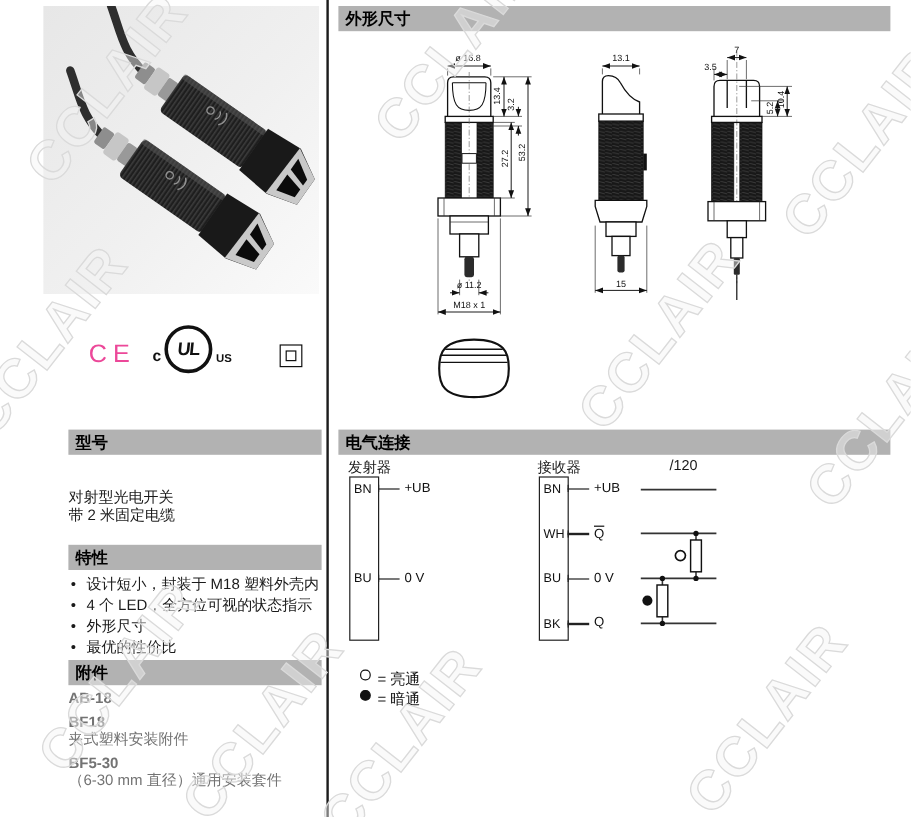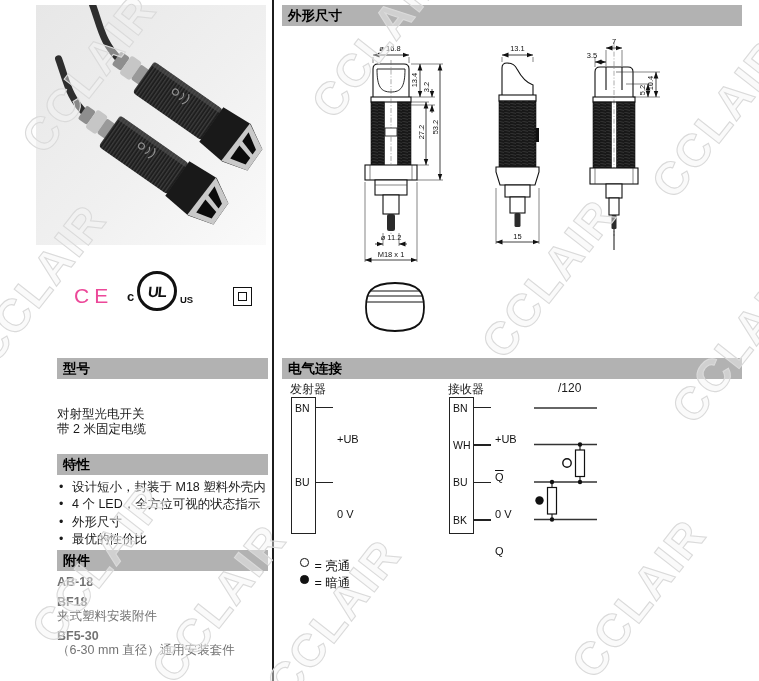--- a/index.html
+++ b/index.html
@@ -55,21 +55,21 @@
   .cl{stroke:#666;stroke-width:0.55px;stroke-dasharray:5 1.8 1 1.8;}
   .dim{stroke:#111;stroke-width:0.8px;marker-start:url(#as);marker-end:url(#ae);}
   .dimE{stroke:#111;stroke-width:0.8px;marker-end:url(#ae);}
 
   
   .elec-label{position:absolute;font-size:12px;color:#1a1a1a;}
   .wbox{position:absolute;width:23px;height:135px;border:1.5px solid #222;box-sizing:content-box;background:#fff;}
   .wire{position:absolute;left:3px;font-size:10.5px;color:#111;}
   .pinline{position:absolute;width:18px;height:1.6px;background:#222;}
   .pinline::before{content:"";position:absolute;left:-0.5px;top:-2.2px;width:1.6px;height:6px;background:#222;}
-  .sig{position:absolute;font-size:11px;color:#111;margin-top:32px;}
+  .sig{position:absolute;font-size:11px;color:#111;}
   .ov{text-decoration:overline;}
   .load-svg{position:absolute;left:533px;top:400px;}
   .legend-row{position:absolute;display:flex;align-items:flex-start;gap:6px;}
   .lcirc{width:8.5px;height:8.5px;border:1.5px solid #111;border-radius:50%;background:#fff;box-sizing:border-box;}
   .lcirc.filled{background:#111;}
   .ltext{font-size:12.5px;color:#111;}
 </style>
 </head>
 <body>
 

